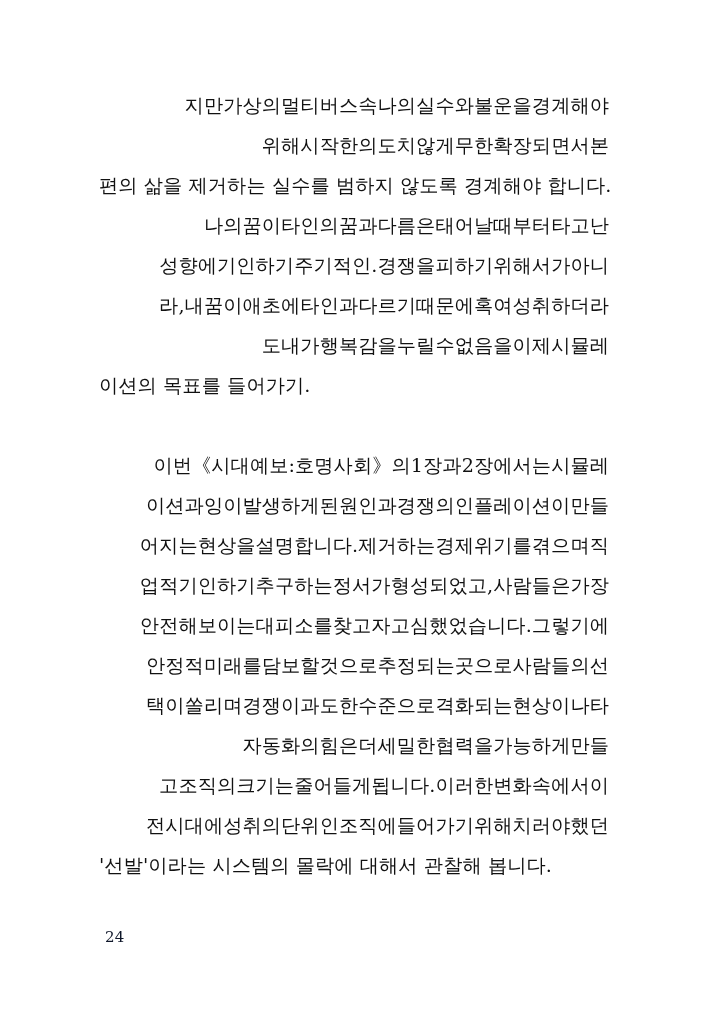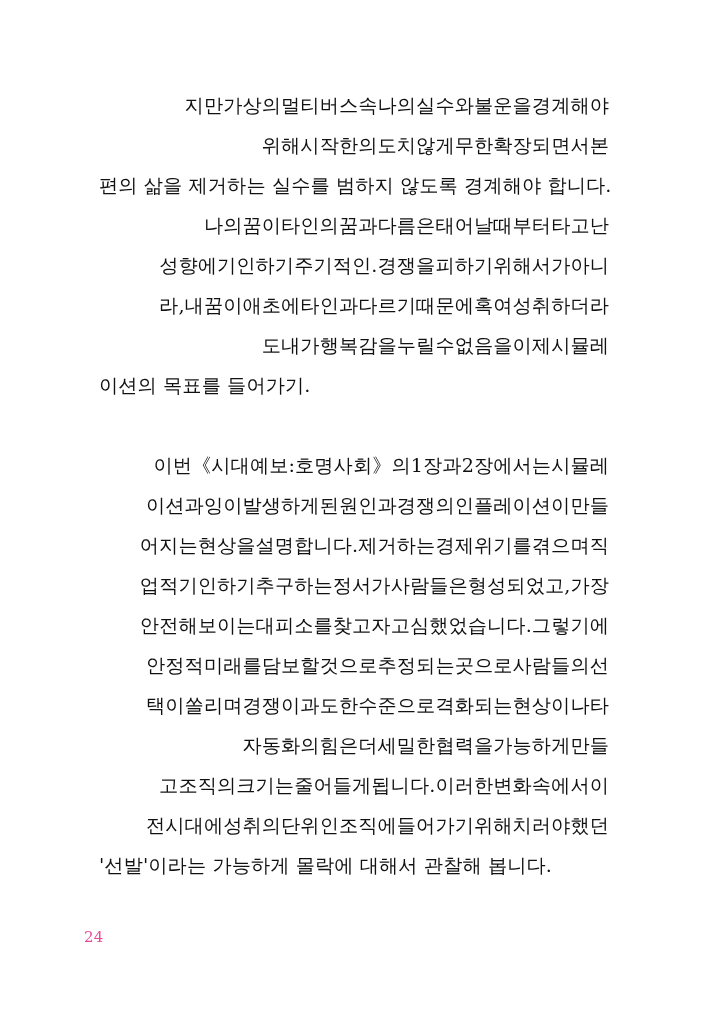--- a/index.html
+++ b/index.html
@@ -66,26 +66,26 @@
   .para + .para {
     margin-top: 0;
   }
 
   .para-gap {
     height: 40px;
   }
 
   .page-number {
     position: absolute;
-    left: 84px;
+    left: 105px;
     top: 928px;
     font-family: "DejaVu Serif", "Liberation Serif", serif;
     font-size: 15px;
     line-height: 18px;
-    color: #ec4899;
+    color: #0f172a;
     letter-spacing: 0.3px;
   }
 </style>
 </head>
 <body>
 
 <div class="page">
 
   <div class="text-column">
 
@@ -187,22 +187,22 @@
           <span class="seg">경제</span>
           <span class="seg">위기를</span>
           <span class="seg">겪으며</span>
           <span class="seg">직</span>
         </span>
         <span class="line">
           <span class="seg">업적</span>
           <span class="seg">기인하기</span>
           <span class="seg">추구하는</span>
           <span class="seg">정서가</span>
+          <span class="seg">형성되었고,</span>
           <span class="seg">사람들은</span>
-          <span class="seg">형성되었고,</span>
           <span class="seg">가장</span>
         </span>
         <span class="line">
           <span class="seg">안전해</span>
           <span class="seg">보이는</span>
           <span class="seg">대피소를</span>
           <span class="seg">찾고자</span>
           <span class="seg">고심했었습니다.</span>
           <span class="seg">그렇기에</span>
         </span>
@@ -250,20 +250,20 @@
           <span class="seg">전</span>
           <span class="seg">시대에</span>
           <span class="seg">성취의</span>
           <span class="seg">단위인</span>
           <span class="seg">조직에</span>
           <span class="seg">들어가기</span>
           <span class="seg">위해</span>
           <span class="seg">치러야</span>
           <span class="seg">했던</span>
         </span>
-        <span class="line last"><span class="seg">'선발'이라는 가능하게 몰락에 대해서 관찰해 봅니다.</span></span>
+        <span class="line last"><span class="seg">'선발'이라는 시스템의 몰락에 대해서 관찰해 봅니다.</span></span>
       </p>
 
   </div>
 
   <div class="page-number">24</div>
 
 </div>
 
 </body></html>

